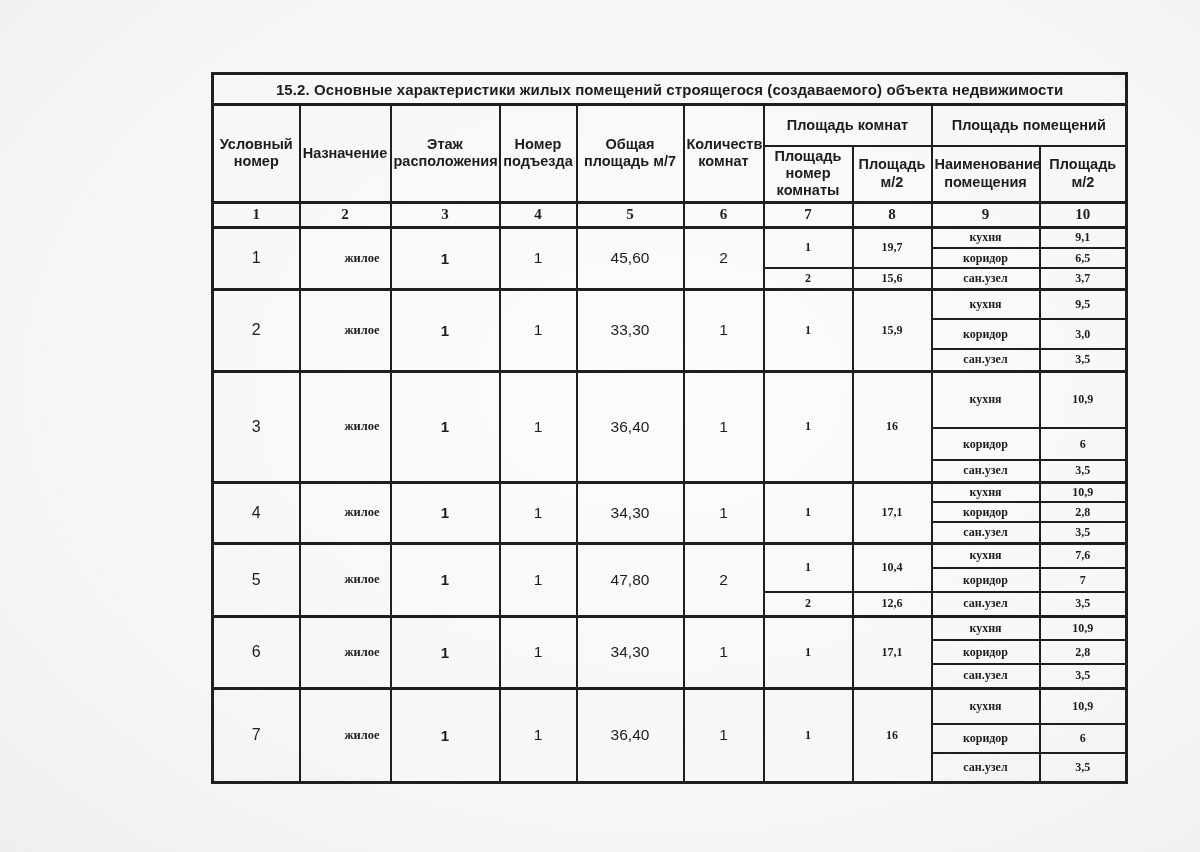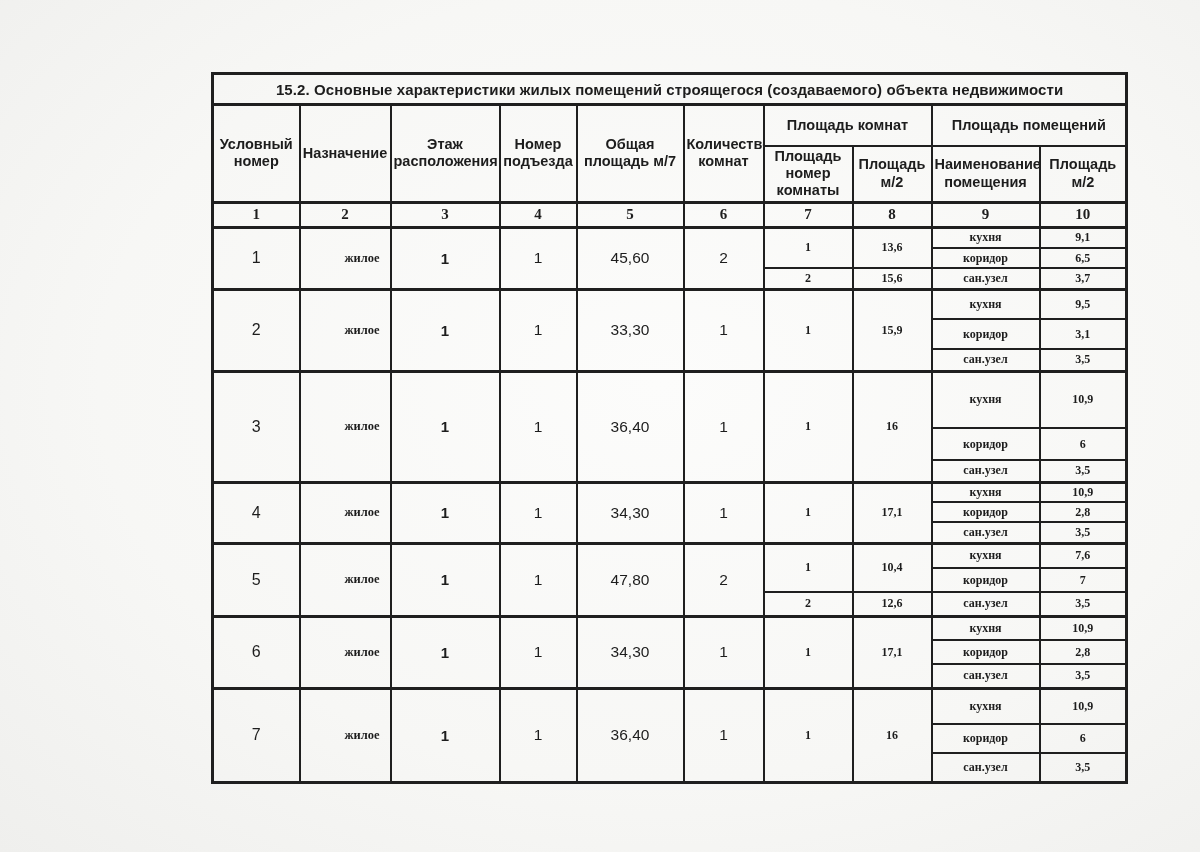--- a/index.html
+++ b/index.html
@@ -117,21 +117,21 @@
   </thead>
   <tbody>
       <tr class="apt-start" style="height: 21px;">
         <td rowspan="3" class="c-num">1</td>
         <td rowspan="3" class="c-purpose">жилое</td>
         <td rowspan="3" class="c-floor">1</td>
         <td rowspan="3" class="c-plain">1</td>
         <td rowspan="3" class="c-plain">45,60</td>
         <td rowspan="3" class="c-plain">2</td>
         <td rowspan="2" class="c-small">1</td>
-        <td rowspan="2" class="c-small">13,6</td>
+        <td rowspan="2" class="c-small">19,7</td>
         <td class="c-small">кухня</td>
         <td class="c-small">9,1</td>
       </tr>
       <tr style="height: 20px;">
         <td class="c-small sub-line">коридор</td>
         <td class="c-small sub-line">6,5</td>
       </tr>
       <tr style="height: 21px;">
         <td class="c-small sub-line">2</td>
         <td class="c-small sub-line">15,6</td>
@@ -145,21 +145,21 @@
         <td rowspan="3" class="c-plain">1</td>
         <td rowspan="3" class="c-plain">33,30</td>
         <td rowspan="3" class="c-plain">1</td>
         <td rowspan="3" class="c-small">1</td>
         <td rowspan="3" class="c-small">15,9</td>
         <td class="c-small">кухня</td>
         <td class="c-small">9,5</td>
       </tr>
       <tr style="height: 30px;">
         <td class="c-small sub-line">коридор</td>
-        <td class="c-small sub-line">3,1</td>
+        <td class="c-small sub-line">3,0</td>
       </tr>
       <tr style="height: 22px;">
         <td class="c-small sub-line">сан.узел</td>
         <td class="c-small sub-line">3,5</td>
       </tr>
       <tr class="apt-start" style="height: 57px;">
         <td rowspan="3" class="c-num">3</td>
         <td rowspan="3" class="c-purpose">жилое</td>
         <td rowspan="3" class="c-floor">1</td>
         <td rowspan="3" class="c-plain">1</td>

